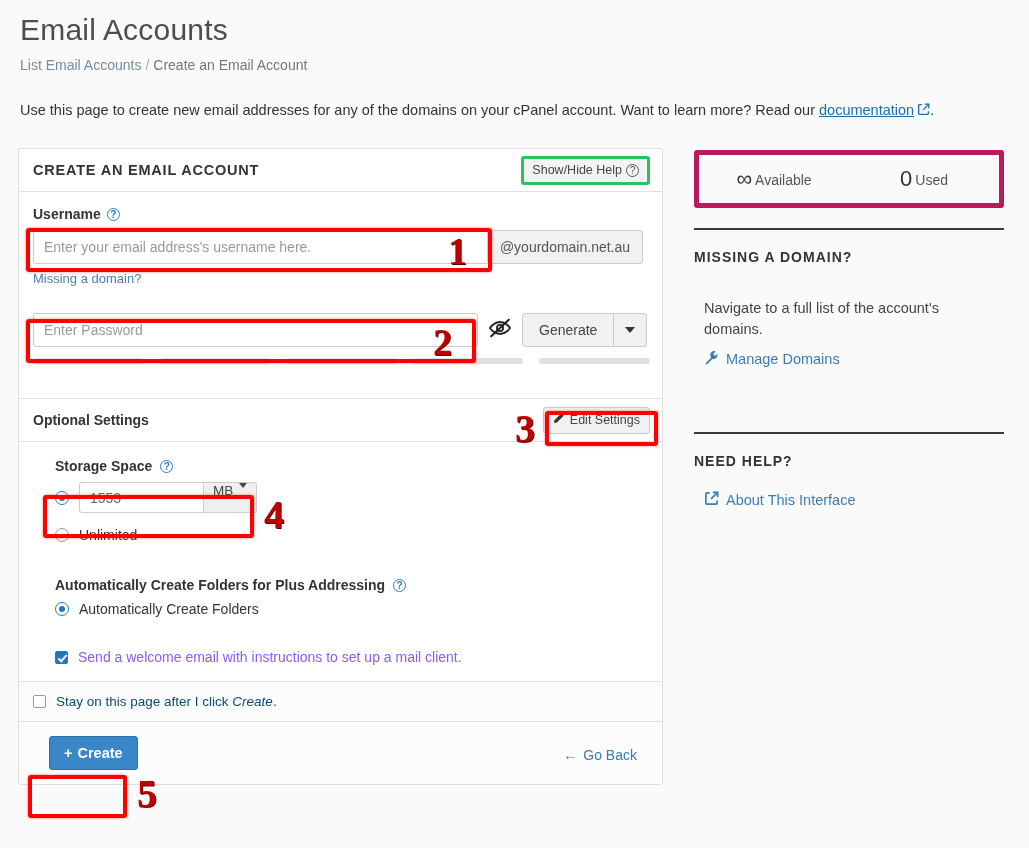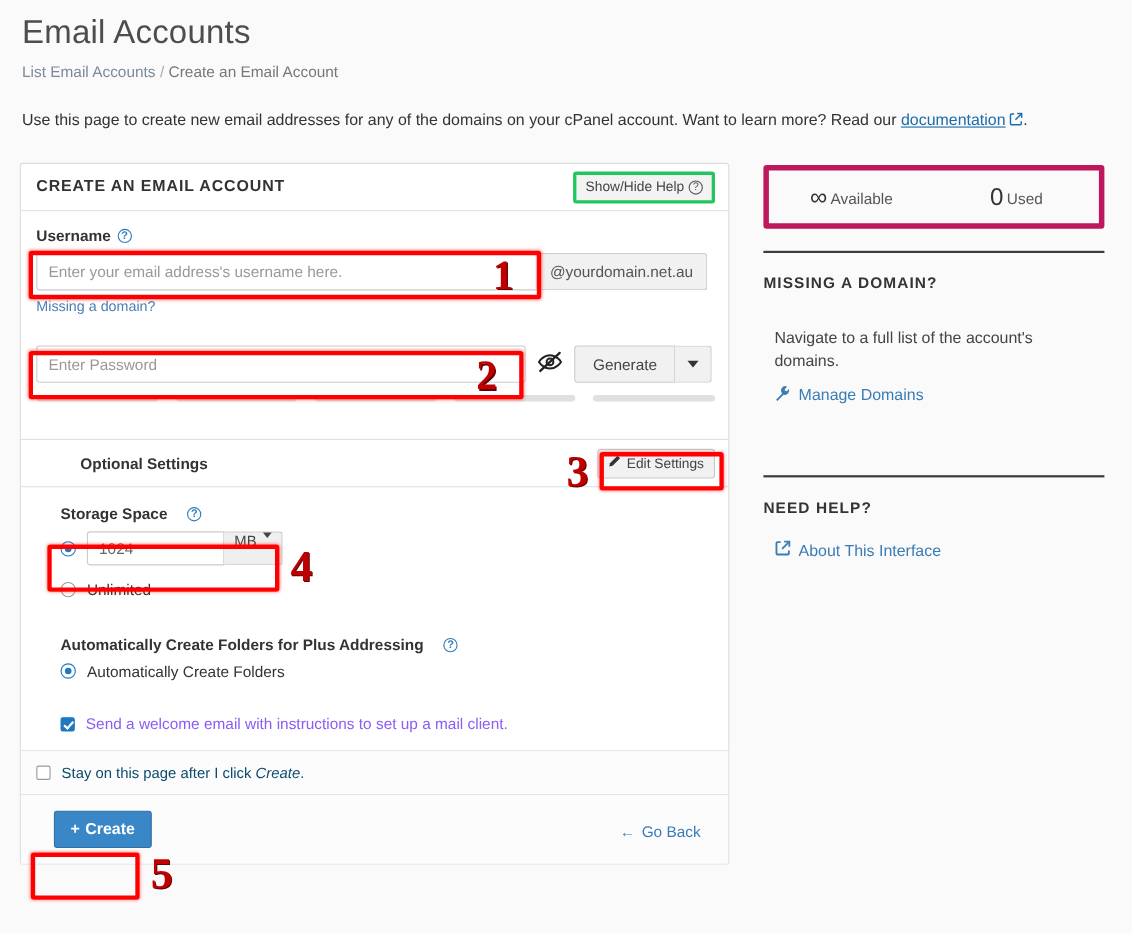--- a/index.html
+++ b/index.html
@@ -124,21 +124,21 @@
   .meter { display: flex; gap: 16px; margin-top: 11px; width: 617px; }
   .meter span { flex: 1; height: 6px; border-radius: 3px; background: #e0e0e0; }
 
   
   .opt-band {
     position: relative; height: 44px;
     border-top: 1px solid #e0e0e0; border-bottom: 1px solid #e0e0e0;
     padding: 0 14px; display: flex; align-items: center;
     margin-top: 22px;
   }
-  .opt-band .title { font-size: 14px; font-weight: bold; color: #333; margin-left: 40px; }
+  .opt-band .title { font-size: 14px; font-weight: bold; color: #333; }
   .edit-btn {
     position: absolute; right: 12px; top: 8px;
     background: #f1f1f1; border: 1px solid #c9c9c9; border-radius: 3px;
     font-size: 12.5px; color: #444; padding: 4px 9px 5px 8px;
     display: flex; align-items: center; gap: 5px; cursor: pointer;
   }
 
   .opt-body { padding: 16px 14px 16px 36px; border-bottom: 1px solid #e0e0e0; }
 
   .radio {
@@ -162,21 +162,21 @@
   .unit-btn {
     height: 31px; padding: 0 9px; background: #efefef;
     border: 1px solid #ccc; border-left: none; border-radius: 0 3px 3px 0;
     font-size: 13.5px; color: #444;
     display: flex; align-items: flex-start; gap: 6px; cursor: pointer;
   }
   .unit-btn .caret { border-top-color: #444; border-left-width: 4px; border-right-width: 4px; border-top-width: 5px; }
 
   .group-label {
     font-size: 14px; font-weight: bold; color: #333;
-    display: flex; align-items: center; gap: 18px; margin-bottom: 8px;
+    display: flex; align-items: center; gap: 8px; margin-bottom: 8px;
   }
   .cb {
     width: 13px; height: 13px; border: 1px solid #999; border-radius: 2px;
     background: #fff; display: inline-block; position: relative; flex: 0 0 auto;
   }
   .cb.on { background: #1f78c1; border-color: #1f78c1; }
   .cb.on::after {
     content: ""; position: absolute; left: 4px; top: 1px;
     width: 3px; height: 7px; border: solid #fff; border-width: 0 2px 2px 0;
     transform: rotate(42deg);
@@ -326,21 +326,21 @@
     <div class="opt-body">
 
       <div class="group-label">
         <span>Storage Space</span>
         <span class="qmark">?</span>
       </div>
 
       <div class="storage-row">
         <span class="radio on"></span>
         <div style="display:flex;align-items:stretch;">
-          <div class="qty-input">1024</div>
+          <div class="qty-input">1553</div>
           <div class="unit-btn">
             <span>MB</span>
             <span class="caret"></span>
           </div>
         </div>
       </div>
 
       <div class="radio-line" style="margin-top:14px;">
         <span class="radio"></span>
         <span>Unlimited</span>

